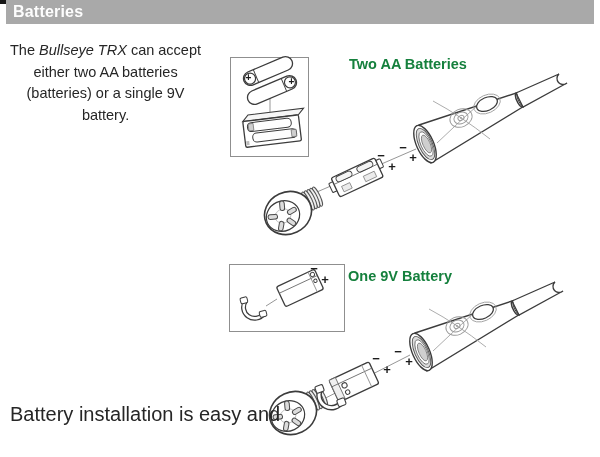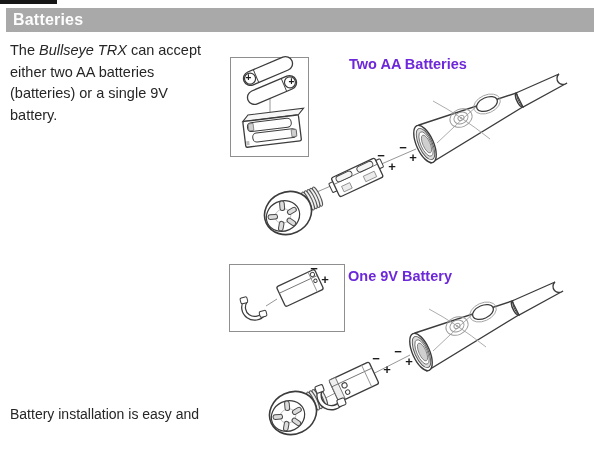--- a/index.html
+++ b/index.html
@@ -2,30 +2,30 @@
 <html><head>
 <meta charset="utf-8">
 <style>
   html,body { margin:0; padding:0; background:#fff; }
   #page {
     position:relative; width:600px; height:457px; background:#ffffff;
     font-family:"Liberation Sans","DejaVu Sans",sans-serif; color:#262626;
     overflow:hidden;
   }
   .top-stripe { position:absolute; left:0; top:0; width:57px; height:4px; background:#161616; }
-  .header-bar { position:absolute; left:6px; top:8px; width:588px; height:24px; background:#a9a9a9; }
+  .header-bar { position:absolute; left:6px; top:0; width:588px; height:24px; background:#a9a9a9; }
   .header-title {
     position:absolute; left:7px; top:0; line-height:24px;
     font-size:16px; font-weight:bold; color:#fdfdfd; letter-spacing:.2px;
   }
   .intro { position:absolute; left:10px; top:40px; font-size:14.5px; line-height:21.5px; }
-  .intro .tline { display:block; white-space:pre; }
-  .footer-note { position:absolute; left:10px; top:404px; font-size:14px; line-height:21.5px; }
+  .intro .tline { display:block; white-space:pre;text-align:center; }
+  .footer-note { position:absolute; left:10px; top:404px; font-size:20px; line-height:21.5px; }
   .footer-note .tline { display:block; white-space:pre; }
-  .diagram-label { position:absolute; font-size:14.5px; font-weight:bold; color:#6d28d9; white-space:nowrap; }
+  .diagram-label { position:absolute; font-size:14.5px; font-weight:bold; color:#15803d; white-space:nowrap; }
   .pm {
     position:absolute; transform:translate(-50%,-50%);
     font-size:13px; font-weight:bold; line-height:1; color:#1c1c1c;
   }
   .pm-sm { font-size:10px; }
   svg.art { position:absolute; left:0; top:0; pointer-events:none; }
 </style>
 </head>
 <body>
 

